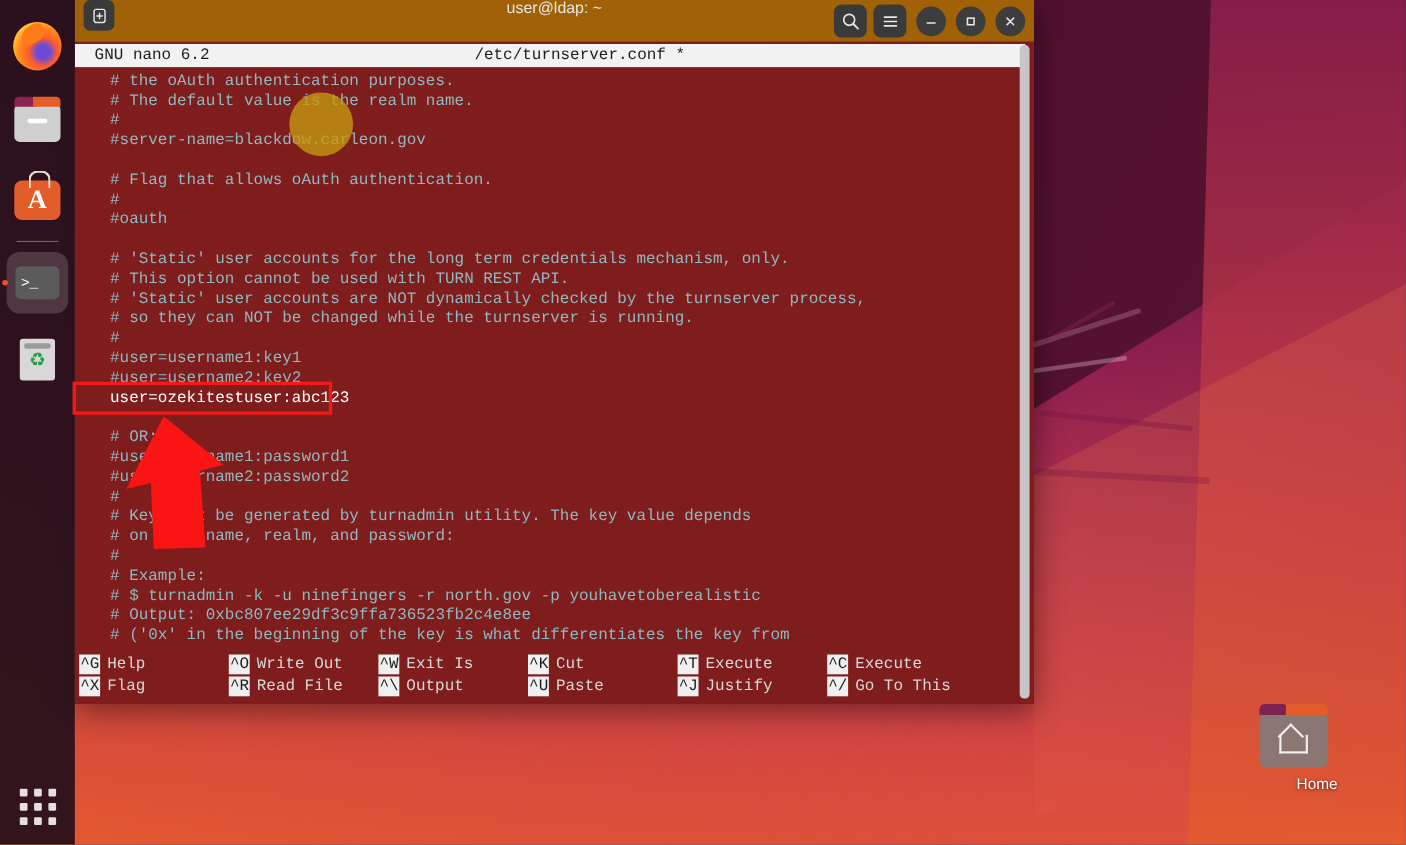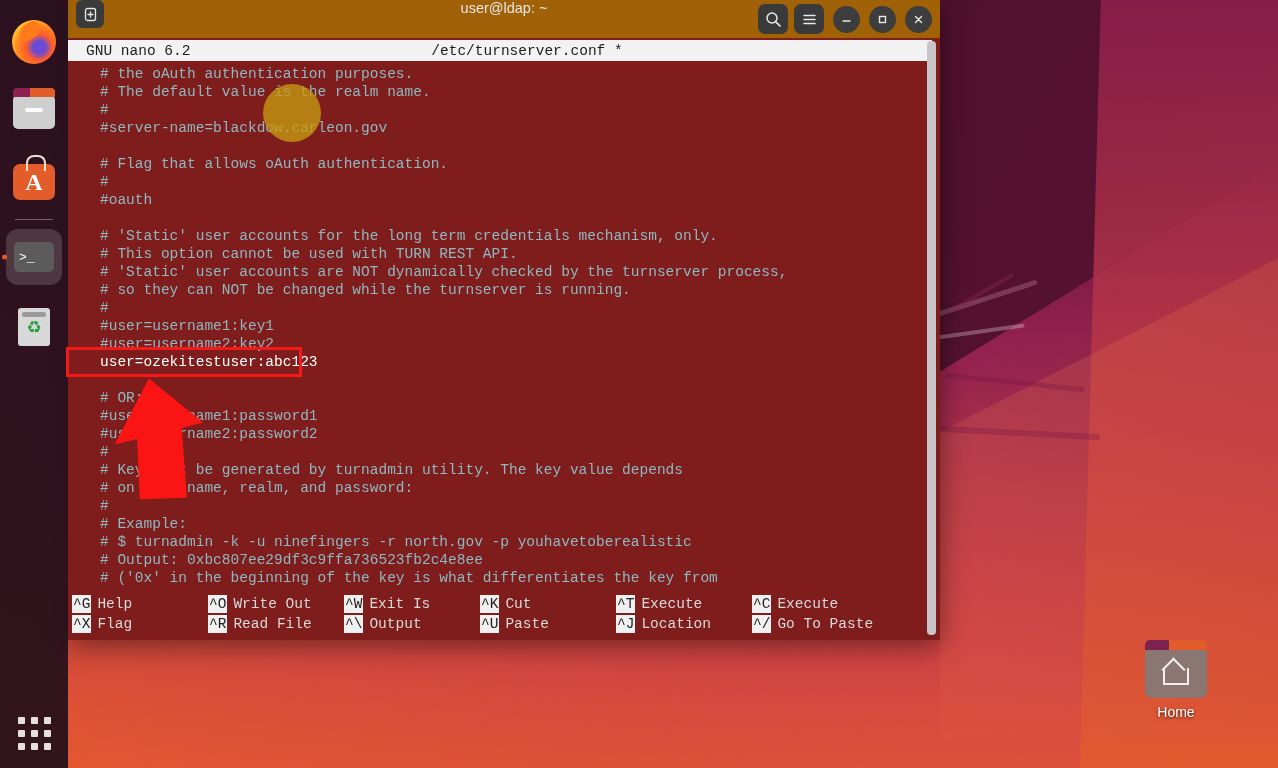--- a/index.html
+++ b/index.html
@@ -242,20 +242,21 @@
     width: 15px; height: 15px;
     border-top: 2px solid #f2eef0;
     border-right: 2px solid #f2eef0;
     transform: rotate(-45deg);
   }
   .desk-label {
     margin-top: 6px;
     color: #fff;
     font-size: 14px;
     text-shadow: 0 1px 3px rgba(0,0,0,0.75);
+    text-align: right;
   }
 
   
   .term-win {
     position: absolute;
     left: 68px; top: 0;
     width: 872px; height: 640px;
     z-index: 10;
     box-shadow: 0 6px 26px rgba(0,0,0,0.45);
   }
@@ -561,25 +562,25 @@
             <div class="nano-cell">
               <span class="nano-key">^\</span>
               <span>Output</span>
             </div>
             <div class="nano-cell">
               <span class="nano-key">^U</span>
               <span>Paste</span>
             </div>
             <div class="nano-cell">
               <span class="nano-key">^J</span>
-              <span>Location</span>
+              <span>Justify</span>
             </div>
             <div class="nano-cell">
               <span class="nano-key">^/</span>
-              <span>Go To Paste</span>
+              <span>Go To This</span>
             </div>
           </div>
       </div>
 
       <div class="term-scrollbar"></div>
     </div>
   </div>
 
   <div class="click-dot"></div>
   <div class="anno-box"></div>

